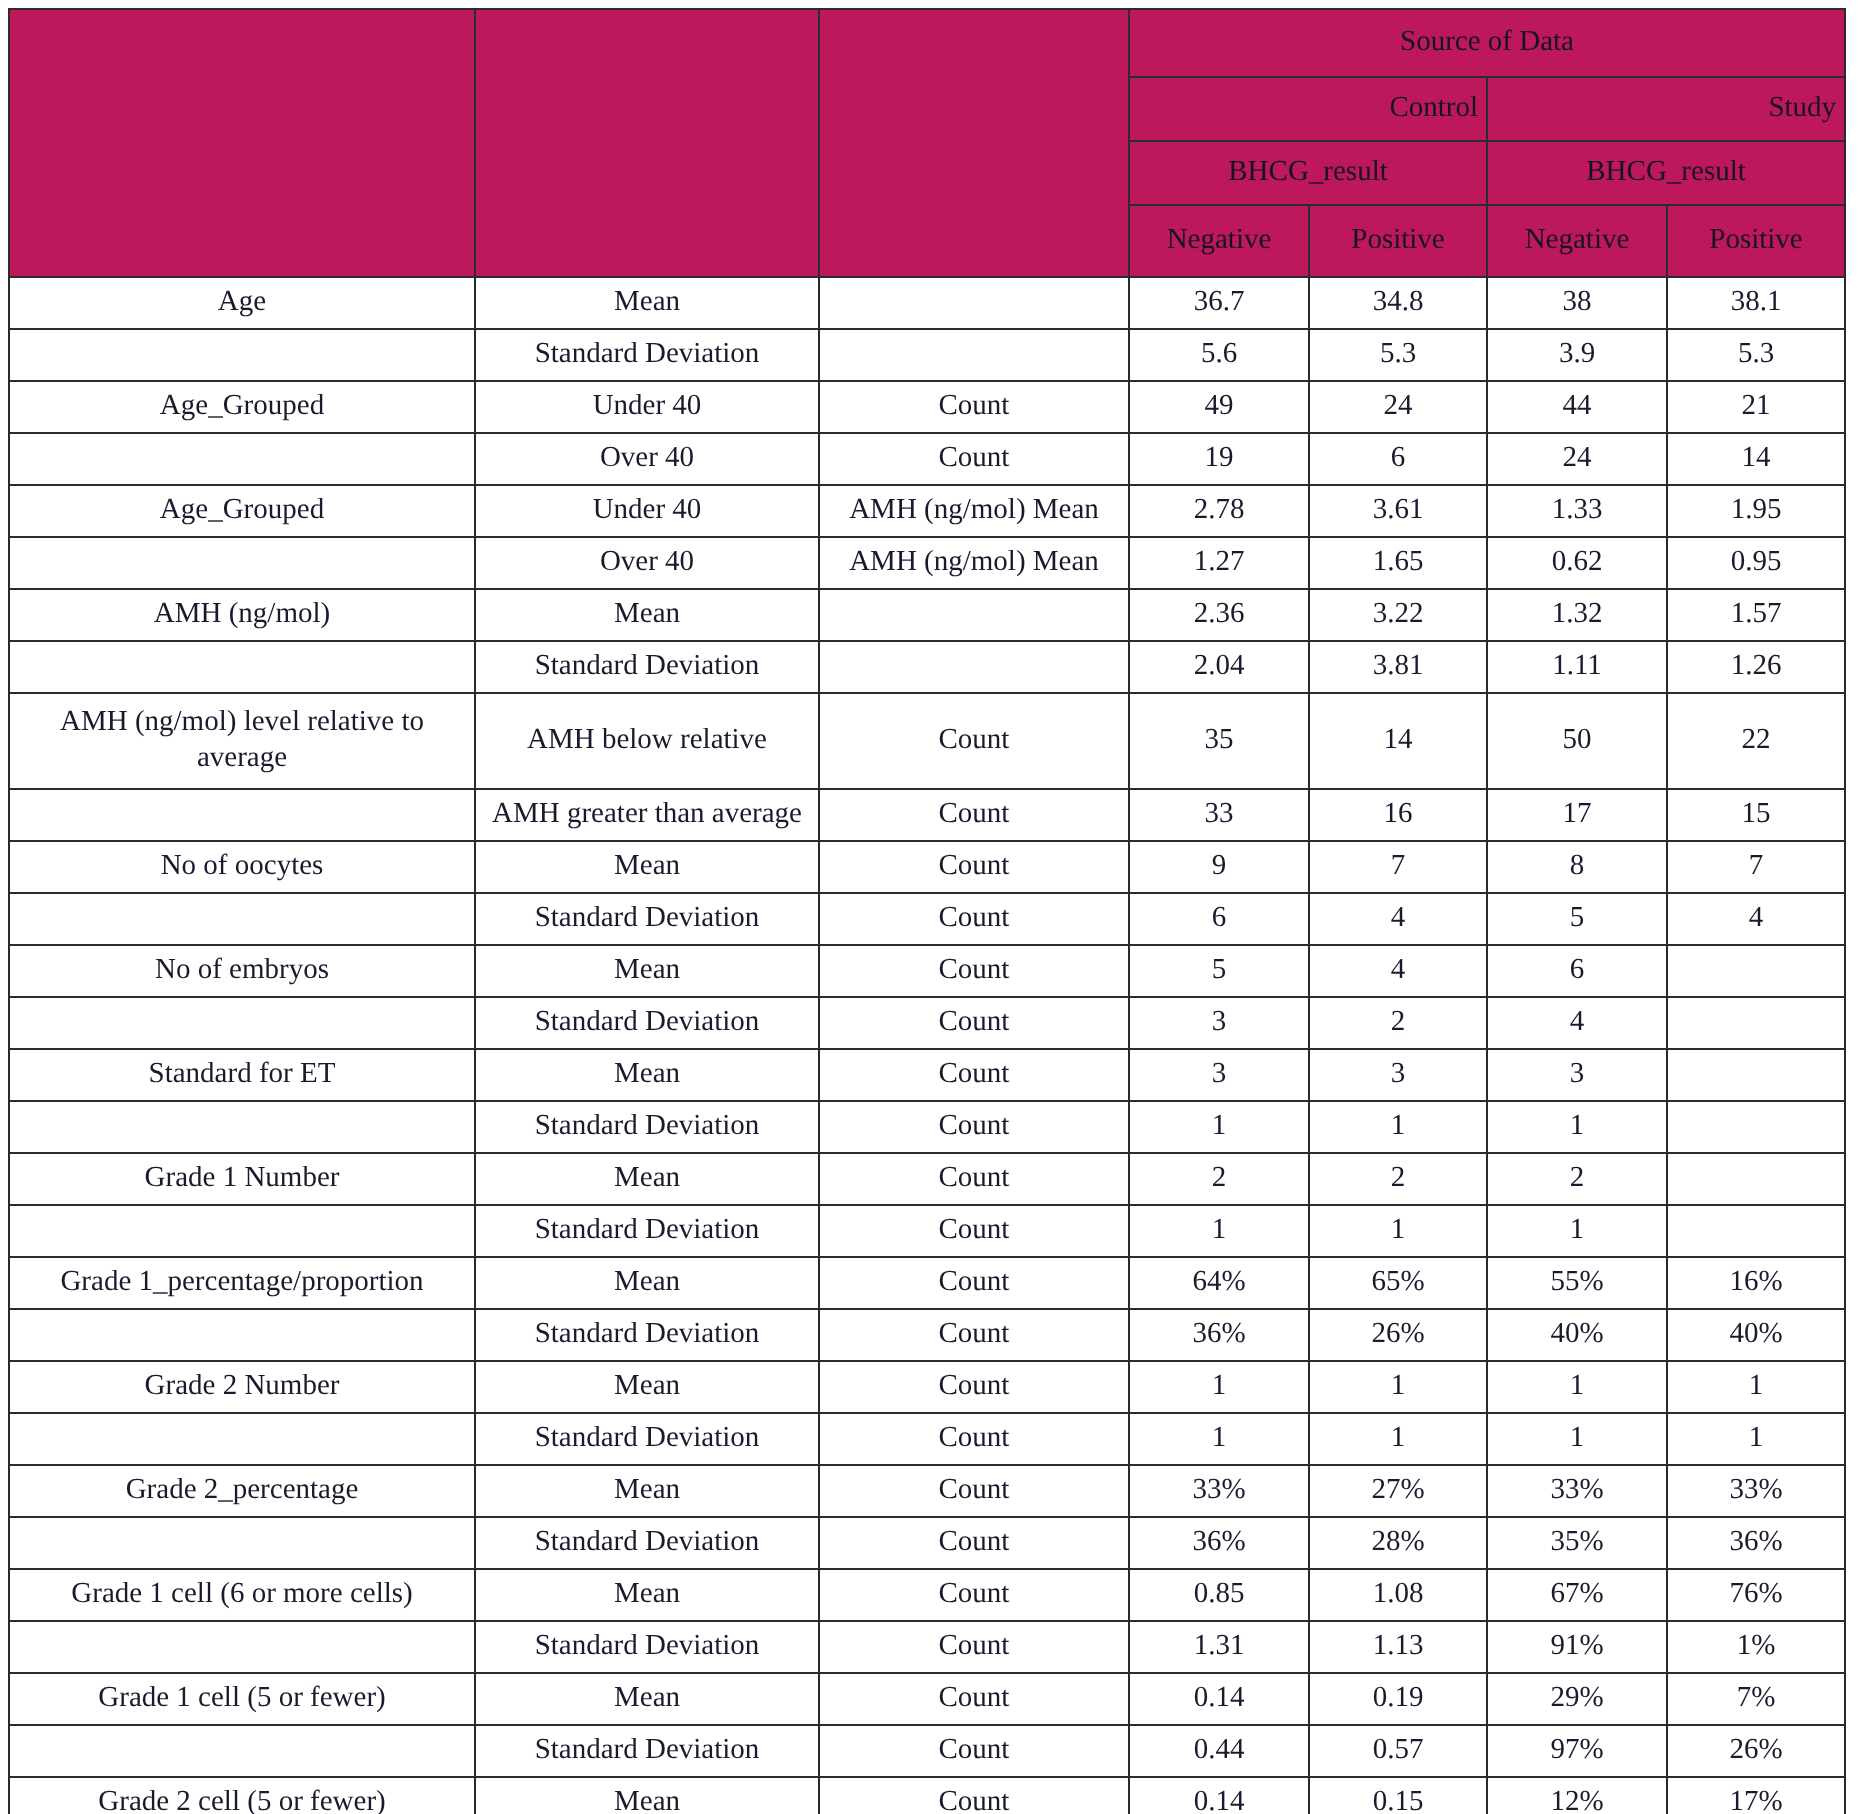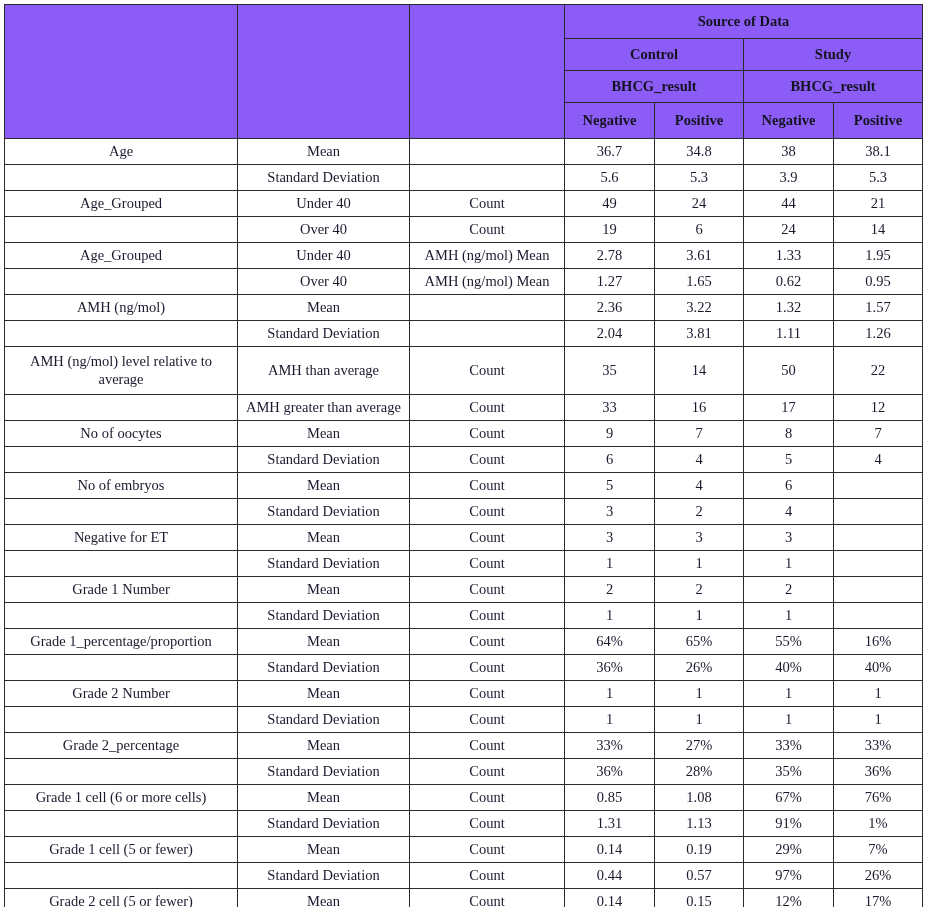--- a/index.html
+++ b/index.html
@@ -39,29 +39,29 @@
     border: 1px solid #2b2b2b;
     text-align: center;
     vertical-align: middle;
     font-size: 14.5px;
     line-height: 1.18;
     padding: 3px 4px;
     word-wrap: break-word;
   }
   
   thead th {
-    background: #8b5cf6;
-    font-weight: bold;
+    background: #be185d;
+    font-weight: normal;
     color: #141420;
   }
   thead th.corner {
     border-color: #2b2b2b;
   }
   thead tr.r-src th.src-title { height: 27px; }
-  thead tr.r-grp th { height: 25px; }
+  thead tr.r-grp th { height: 25px; text-align: right; }
   thead tr.r-bhcg th { height: 25px; }
   thead tr.r-pol th { height: 29px; margin-top: 34px; }
 
   tbody td {
     background: #ffffff;
     font-weight: normal;
     height: 19px;
   }
   tbody tr.tall td { height: 41px; }
   tbody td.blank { }
@@ -170,35 +170,35 @@
           <td class="blank"></td>
           <td>Standard Deviation</td>
           <td class="blank"></td>
           <td>2.04</td>
           <td>3.81</td>
           <td>1.11</td>
           <td>1.26</td>
         </tr>
         <tr class="tall">
           <td>AMH (ng/mol) level relative to average</td>
-          <td>AMH than average</td>
+          <td>AMH below relative</td>
           <td>Count</td>
           <td>35</td>
           <td>14</td>
           <td>50</td>
           <td>22</td>
         </tr>
         <tr>
           <td class="blank"></td>
           <td>AMH greater than average</td>
           <td>Count</td>
           <td>33</td>
           <td>16</td>
           <td>17</td>
-          <td>12</td>
+          <td>15</td>
         </tr>
         <tr>
           <td>No of oocytes</td>
           <td>Mean</td>
           <td>Count</td>
           <td>9</td>
           <td>7</td>
           <td>8</td>
           <td>7</td>
         </tr>
@@ -223,21 +223,21 @@
         <tr>
           <td class="blank"></td>
           <td>Standard Deviation</td>
           <td>Count</td>
           <td>3</td>
           <td>2</td>
           <td>4</td>
           <td class="blank"></td>
         </tr>
         <tr>
-          <td>Negative for ET</td>
+          <td>Standard for ET</td>
           <td>Mean</td>
           <td>Count</td>
           <td>3</td>
           <td>3</td>
           <td>3</td>
           <td class="blank"></td>
         </tr>
         <tr>
           <td class="blank"></td>
           <td>Standard Deviation</td>

